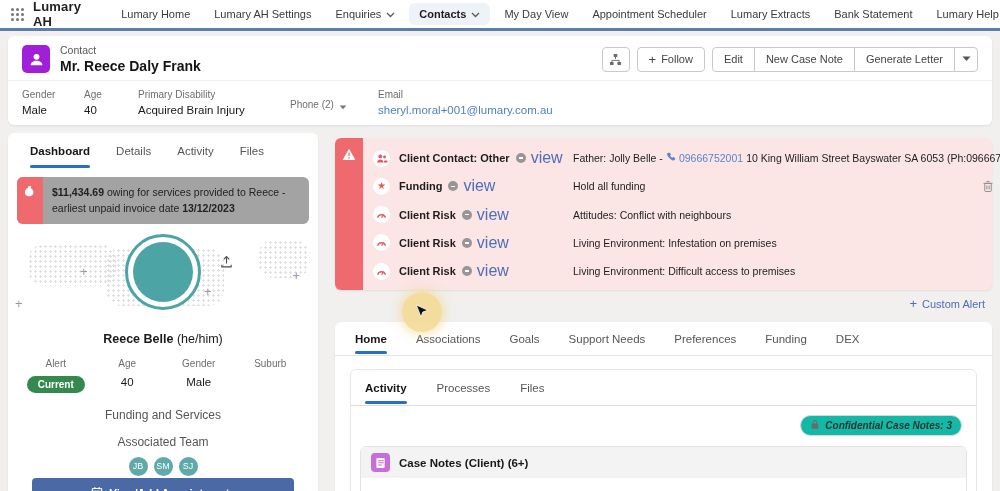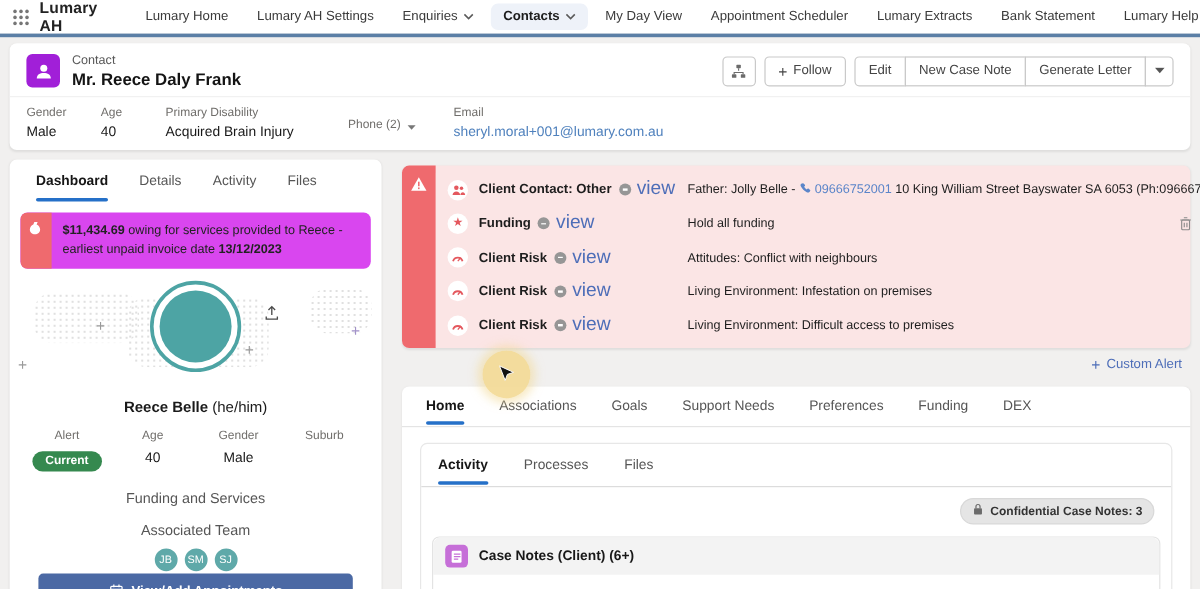--- a/index.html
+++ b/index.html
@@ -35,21 +35,21 @@
   .f-label { font-size:10px; color:#706e6b; padding-top:4px; }
   .f-value { font-size:11.5px; color:#181818; padding-top:4px; }
   .link { color:#4f81bd; cursor:pointer; text-decoration:none; }
 
   
   .left-card { position:absolute; left:8px; top:133px; width:310px; bottom:0; background:#fff; border-radius:6px 6px 0 0; box-shadow:0 1px 2px rgba(0,0,0,.08); overflow:hidden; }
   .tabs { display:flex; gap:26px; padding:0 22px; height:36px; align-items:center; }
   .tab { font-size:11.5px; color:#565656; cursor:pointer; position:relative; height:100%; display:flex; align-items:center; }
   .tab.active { font-weight:bold; color:#161616; }
   .tab.active::after { content:""; position:absolute; left:0; right:0; bottom:1px; height:3px; background:#2570c8; border-radius:2px; }
-  .left-alert { display:flex; margin:8px 9px 0; border-radius:6px; overflow:hidden; background:#d946ef; }
+  .left-alert { display:flex; margin:8px 9px 0; border-radius:6px; overflow:hidden; background:#a3a3a3; }
   .left-alert-bar { width:26px; background:#ef6a6e; display:flex; justify-content:center; padding-top:7px; flex:none; }
   .left-alert-text { padding:7px 9px; font-size:10.5px; line-height:1.55; color:#222; }
   .avatar-zone { position:relative; height:92px; margin-top:8px; }
   .dots { position:absolute; background-image:radial-gradient(circle, #d9d9d9 1px, transparent 1.1px); background-size:5px 5px; border-radius:16px; opacity:.8; }
   .plus-mark { position:absolute; font-size:13px; color:#9a9a9a; }
   .plus-mark.purple { color:#a292c9; }
   .avatar-ring { position:absolute; left:50%; top:2px; transform:translateX(-50%); width:76px; height:76px; border:3px solid #4da4a4; border-radius:50%; background:#fff; display:flex; align-items:center; justify-content:center; }
   .avatar-fill { width:60px; height:60px; border-radius:50%; background:#4da4a4; }
   .upload-ic { position:absolute; left:212px; top:22px; cursor:pointer; }
   .profile-name { text-align:center; font-size:12.5px; color:#1a1a1a; margin-top:8px; }
@@ -86,21 +86,21 @@
   .custom-alert { position:absolute; right:15px; top:297px; font-size:11px; color:#4e6eb8; cursor:pointer; display:flex; align-items:center; gap:5px; }
   .plus-glyph { font-size:13px; line-height:1; }
 
   
   .main-card { position:absolute; left:335px; right:8px; top:322px; height:220px; background:#fff; border-radius:6px 6px 0 0; box-shadow:0 1px 2px rgba(0,0,0,.08); }
   .main-tabs { display:flex; gap:29px; padding:0 20px; height:34px; align-items:center; border-bottom:1px solid #e4e4e4; }
   .main-tabs .tab { font-size:11.5px; }
   .inner-card { margin:13px 15px 0; border:1px solid #e7e7e7; border-radius:6px 6px 0 0; background:#fff; height:160px; overflow:hidden; }
   .activity-tabs { display:flex; gap:30px; padding:0 14px; height:36px; align-items:center; border-bottom:1px solid #dcdcdc; }
   .badge-row { display:flex; justify-content:flex-end; padding:9px 14px 6px; }
-  .pill { display:flex; align-items:center; gap:5px; background:#e5e5e5; border:1px solid #d8d8d8; border-radius:11px; padding:3px 9px; font-size:10px; font-weight:bold; color:#333; }
+  .pill { display:flex; align-items:center; gap:5px; background:#14b8a6; border:1px solid #d8d8d8; border-radius:11px; padding:3px 9px; font-size:10px; font-weight:bold; color:#333;font-style:italic; }
   .case-card { margin:4px 9px 0; border:1px solid #e3e3e3; border-radius:6px 6px 0 0; height:70px; }
   .case-header { background:#f3f3f3; border-radius:6px 6px 0 0; height:31px; display:flex; align-items:center; gap:9px; padding:0 10px; }
   .case-icon { width:19px; height:19px; border-radius:4px; background:#c66fd8; display:flex; align-items:center; justify-content:center; }
   .case-title { font-size:11.5px; font-weight:bold; color:#181818; }
 
   
   .cursor-halo { position:absolute; left:402px; top:292px; width:40px; height:40px; border-radius:50%; background:rgba(243,217,147,.9); box-shadow:0 0 8px 4px rgba(243,217,147,.55); z-index:30; pointer-events:none; display:flex; align-items:center; justify-content:center; }
 </style>
 </head>
 <body>

